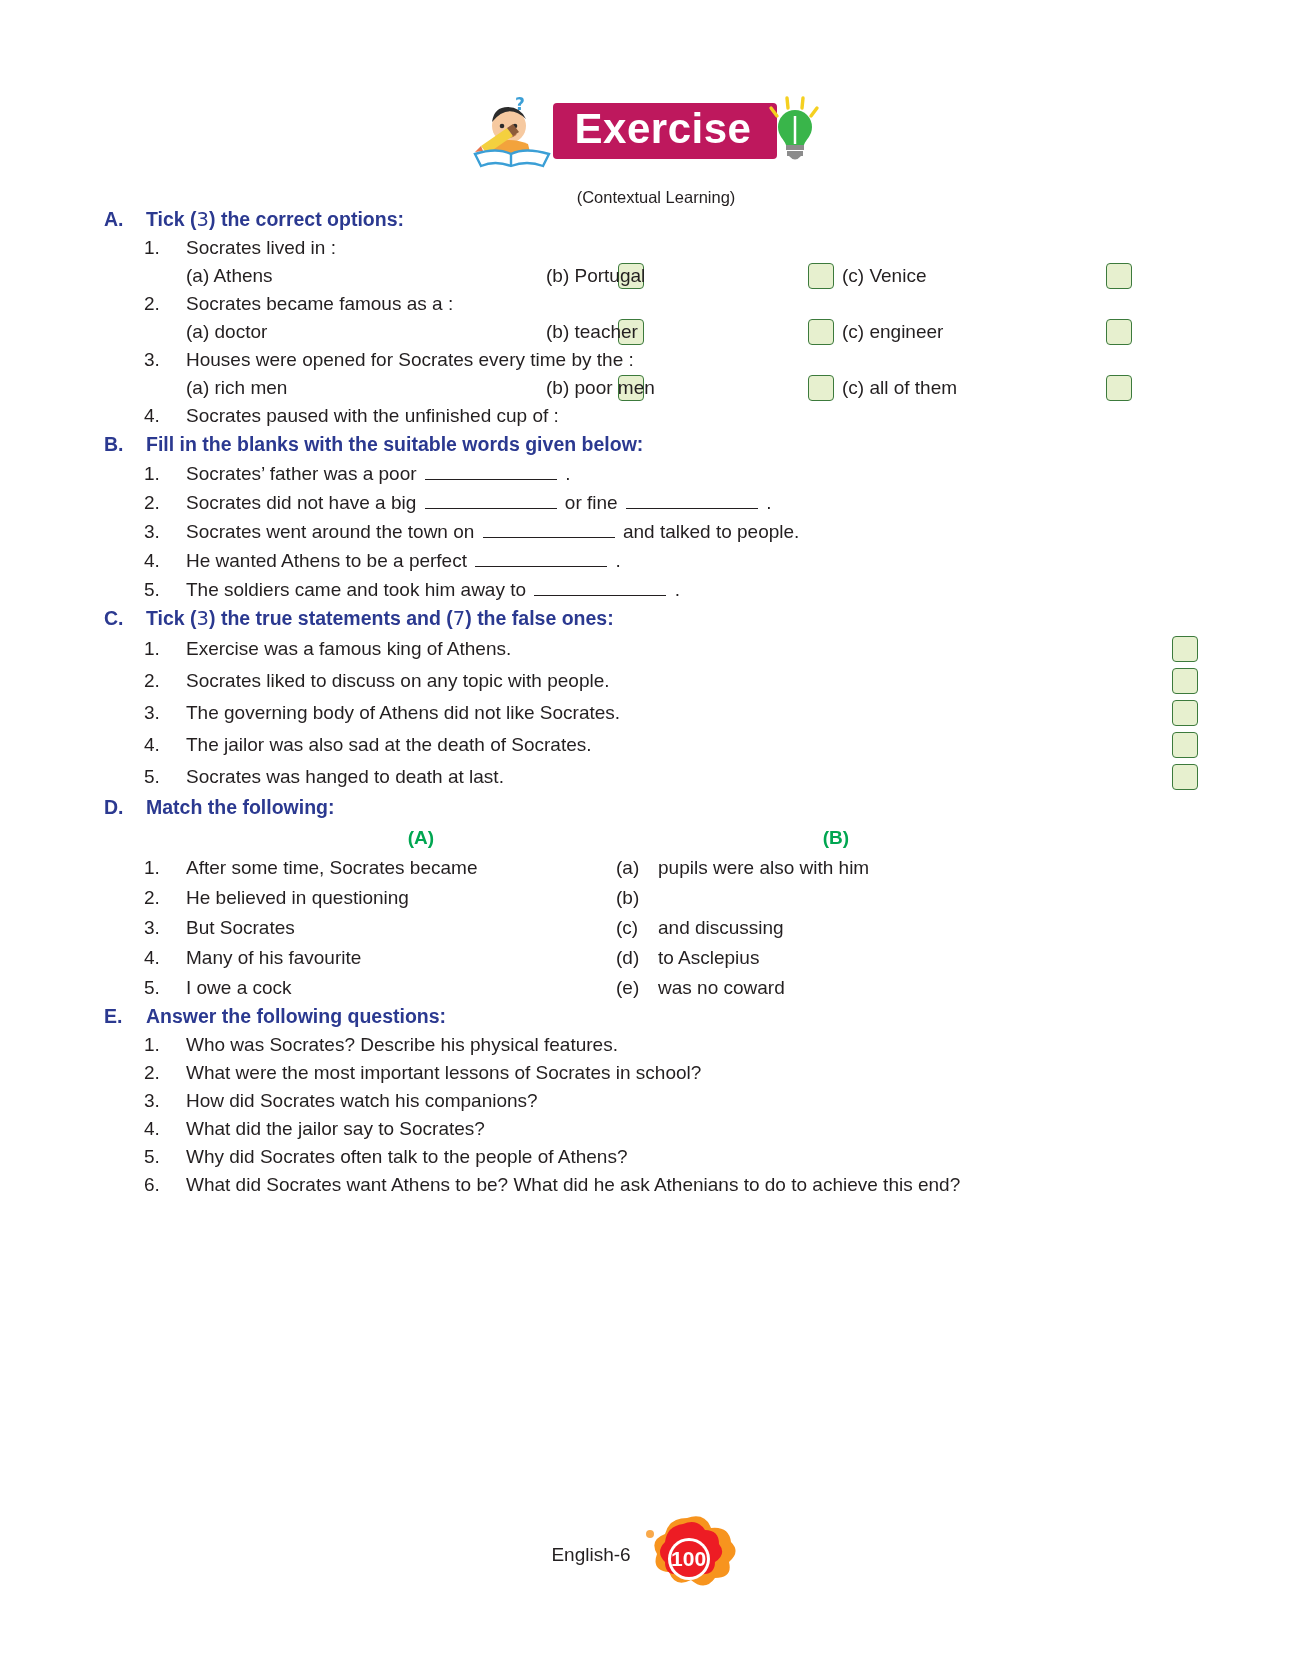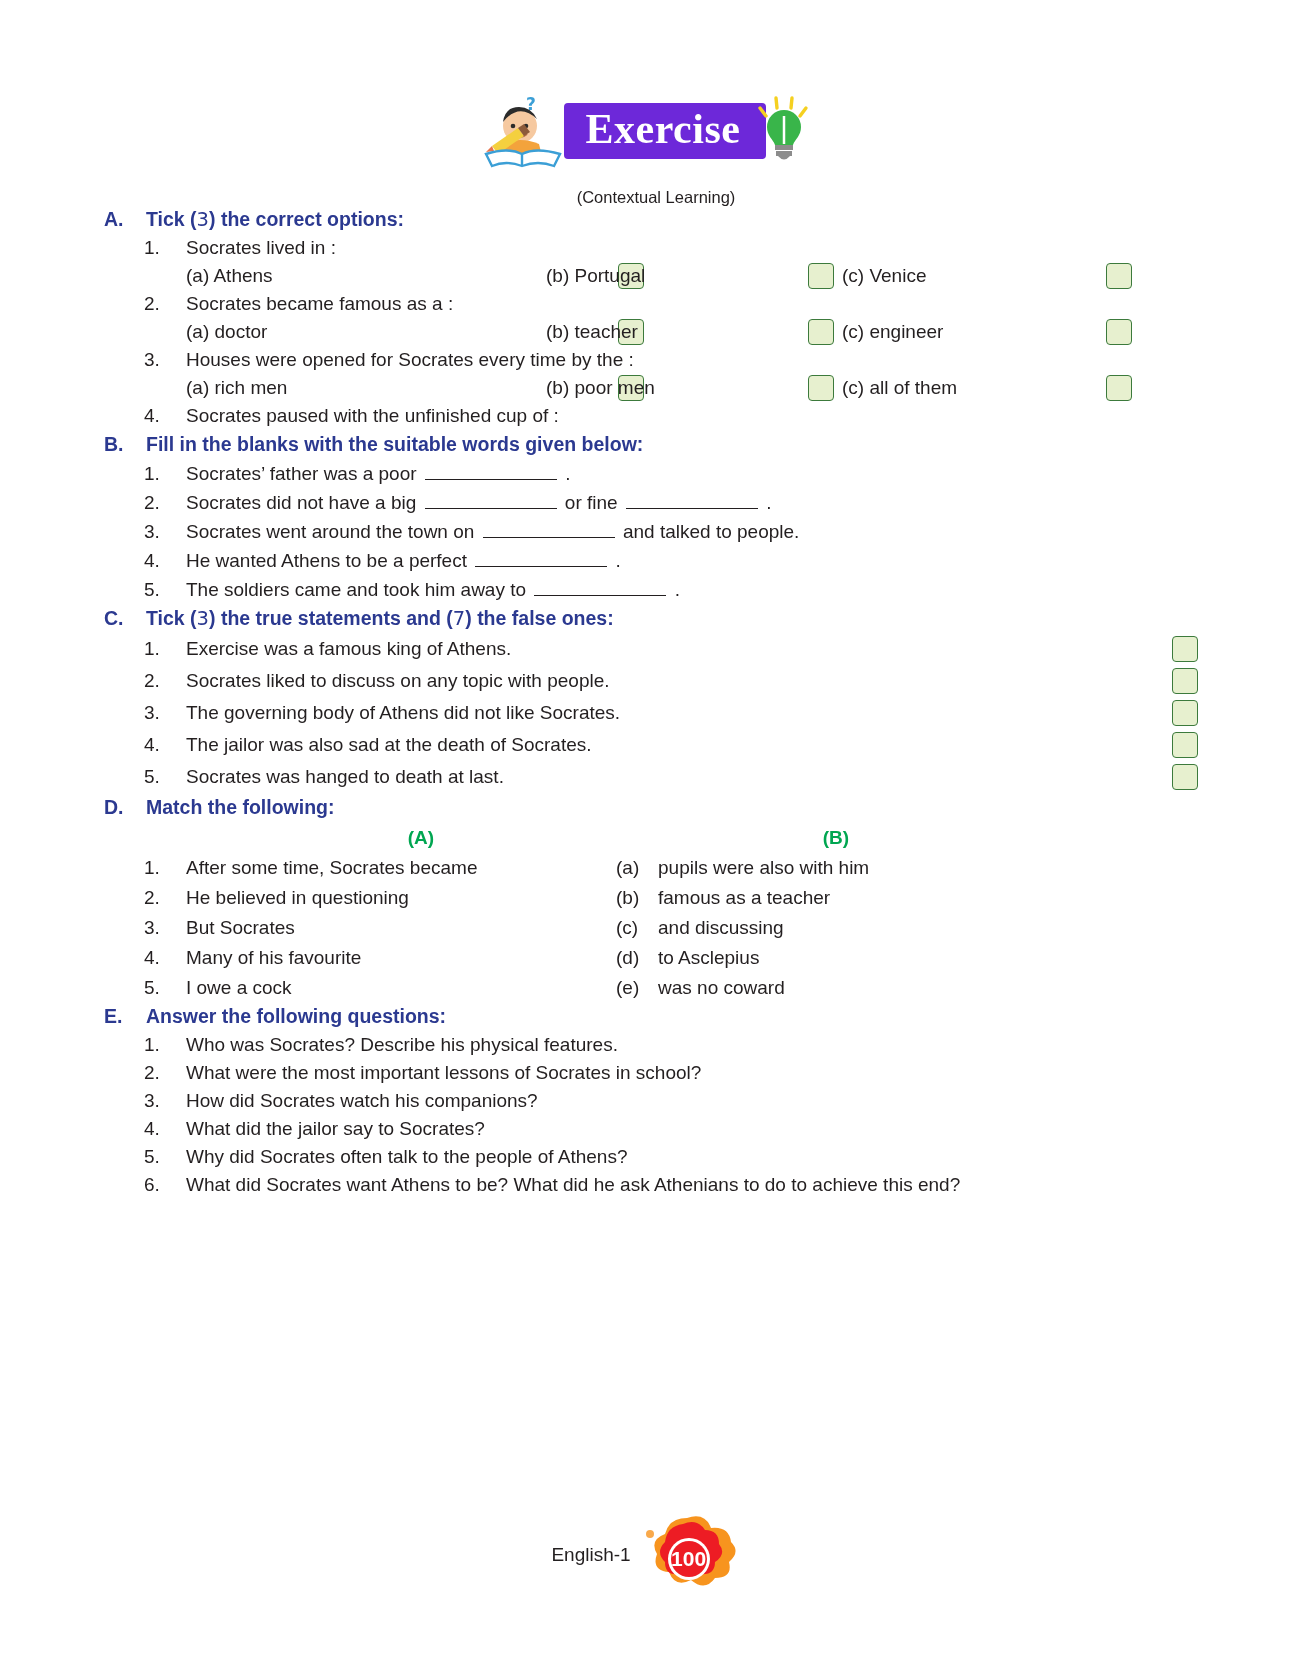--- a/index.html
+++ b/index.html
@@ -40,23 +40,23 @@
     justify-content: center;
     height: 78px;
   }
   .boy-icon {
     position: relative;
     width: 110px;
     height: 78px;
   }
   .boy-icon svg { display: block; }
   .exercise-plate {
-    background: #6d28d9;
+    background: #be185d;
     color: #ffffff;
-    font-family: Liberation Serif, serif;
+    font-family: Liberation Sans, sans-serif;
     font-weight: bold;
     font-size: 42px;
     letter-spacing: 0.5px;
     padding: 4px 26px 8px 22px;
     border-radius: 4px;
     margin-left: -14px;
     line-height: 1.05;
   }
   .bulb-icon {
     margin-left: -22px;
@@ -464,21 +464,20 @@
       <div class="match-row">
         <span class="m-num">1.</span>
         <span class="m-a">After some time, Socrates became</span>
         <span class="m-letter">(a)</span>
         <span class="m-b">pupils were also with him</span>
       </div>
       <div class="match-row">
         <span class="m-num">2.</span>
         <span class="m-a">He believed in questioning</span>
         <span class="m-letter">(b)</span>
-        <span class="m-b">famous as a teacher</span>
       </div>
       <div class="match-row">
         <span class="m-num">3.</span>
         <span class="m-a">But Socrates</span>
         <span class="m-letter">(c)</span>
         <span class="m-b">and discussing</span>
       </div>
       <div class="match-row">
         <span class="m-num">4.</span>
         <span class="m-a">Many of his favourite</span>
@@ -520,21 +519,21 @@
       </div>
       <div class="item">
         <span class="item-num">6.</span>
         <span class="item-text">What did Socrates want Athens to be? What did he ask Athenians to do to achieve this end?</span>
       </div>
     </div>
 
   </div>
 
   <div class="footer">
-    <span class="footer-label">English-1</span>
+    <span class="footer-label">English-6</span>
     <span class="footer-badge">
       <svg width="110" height="86" viewBox="0 0 110 86">
         <circle cx="15" cy="22" r="4" fill="#f7941e" opacity="0.8"></circle>
         <path d="M52 6 q18 -6 24 10 q18 -2 20 14 q10 10 -2 20 q4 16 -14 16 q-10 14 -24 2 q-16 8 -22 -8 q-18 -2 -12 -18 q-8 -14 8 -20 q4 -16 22 -16z" fill="#f7941e"></path>
         <path d="M48 12 q14 -6 22 6 q14 0 14 14 q8 10 -4 18 q0 14 -16 12 q-10 10 -20 0 q-14 2 -14 -12 q-10 -10 0 -20 q2 -16 18 -18z" fill="#ed1c24"></path>
         <circle cx="54" cy="47" r="21" fill="#ffffff"></circle>
         <circle cx="54" cy="47" r="18" fill="#ed1c24"></circle>
       </svg>
       <span class="pagenum">100</span>
     </span>

